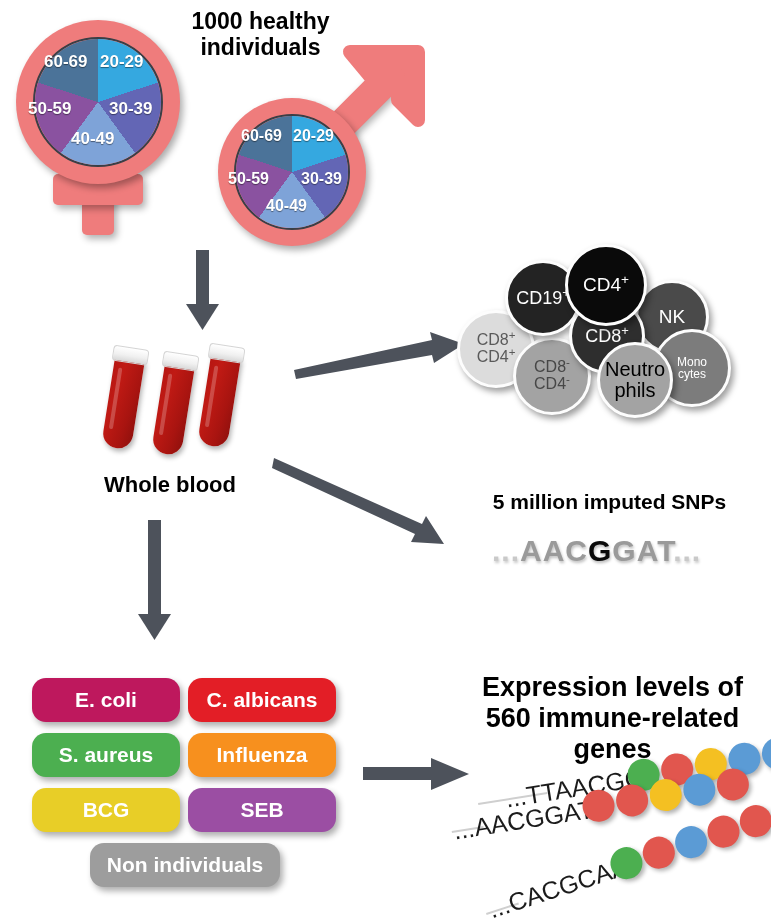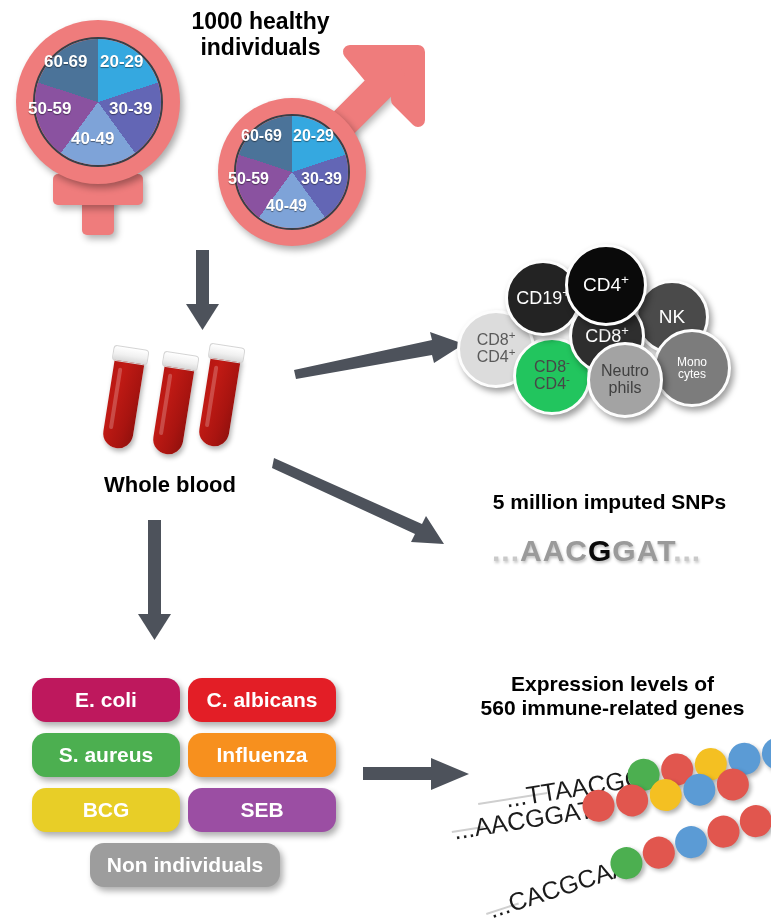--- a/index.html
+++ b/index.html
@@ -159,25 +159,25 @@
     </div>
 
     <div class="cell" style="left:114px;top:56px;width:76px;height:76px;background:#2e2e2e;color:#ffffff;font-size:18px;z-index:6;">
       <span>CD8<sup>+</sup></span>
     </div>
 
     <div class="cell" style="left:2px;top:68px;width:78px;height:78px;background:#dcdcdc;color:#5a5a5a;font-size:16px;z-index:4;">
       <span>CD8<sup>+</sup><br>CD4<sup>+</sup></span>
     </div>
 
-    <div class="cell" style="left:58px;top:95px;width:78px;height:78px;background:#22c55e;color:#474747;font-size:16px;z-index:5;">
+    <div class="cell" style="left:58px;top:95px;width:78px;height:78px;background:#a3a3a3;color:#474747;font-size:16px;z-index:5;">
       <span>CD8<sup>-</sup><br>CD4<sup>-</sup></span>
     </div>
 
-    <div class="cell" style="left:132px;top:100px;width:76px;height:76px;background:#a3a3a3;color:#404040;font-size:16px;z-index:6;">
+    <div class="cell" style="left:142px;top:100px;width:76px;height:76px;background:#a3a3a3;color:#000000;font-size:20px;z-index:6;">
       <span>Neutro<br>phils</span>
     </div>
 
     <div class="cell" style="left:198px;top:87px;width:78px;height:78px;background:#7c7c7c;color:#ffffff;font-size:12px;z-index:5;">
       <span>Mono<br>cytes</span>
     </div>
   </div>
 
   <div class="ttl abs" style="left:452px;top:490px;width:315px;font-size:21px;">
     <span>5 million imputed SNPs</span>
@@ -200,21 +200,21 @@
     <div class="pill" style="left:2px;top:110px;width:148px;height:44px;background:#e8ce27;">BCG</div>
     <div class="pill" style="left:158px;top:110px;width:148px;height:44px;background:#9b4ea3;">SEB</div>
     <div class="pill" style="left:60px;top:165px;width:190px;height:44px;background:#9d9d9d;">Non individuals</div>
   </div>
 
   <svg class="arrowsvg" style="left:363px;top:754px;" width="110" height="42" viewBox="0 0 110 42">
     <rect x="0" y="13" width="74" height="13" fill="#4d525b"></rect>
     <path d="M 68 4 L 68 36 L 106 20 Z" fill="#4d525b"></path>
   </svg>
 
-  <div class="ttl abs" style="left:460px;top:672px;width:305px;font-size:21px;">
+  <div class="ttl abs" style="left:460px;top:672px;width:305px;font-size:27px;">
     <div>Expression levels of</div>
     <div>560 immune-related genes</div>
   </div>
 
   <div class="abs" style="left:450px;top:735px;width:321px;height:180px;">
 
     <div class="strand" style="left:28px;top:48px;width:300px;height:40px;transform:rotate(-9deg);">
       <div class="strandline" style="left:0px;top:20px;width:70px;"></div>
       <div class="seq" style="left:28px;top:6px;font-size:25px;">...TTAACGG</div>
       <div class="dot" style="left:152px;top:2px;width:32px;height:32px;background:#4caf50;"></div>

